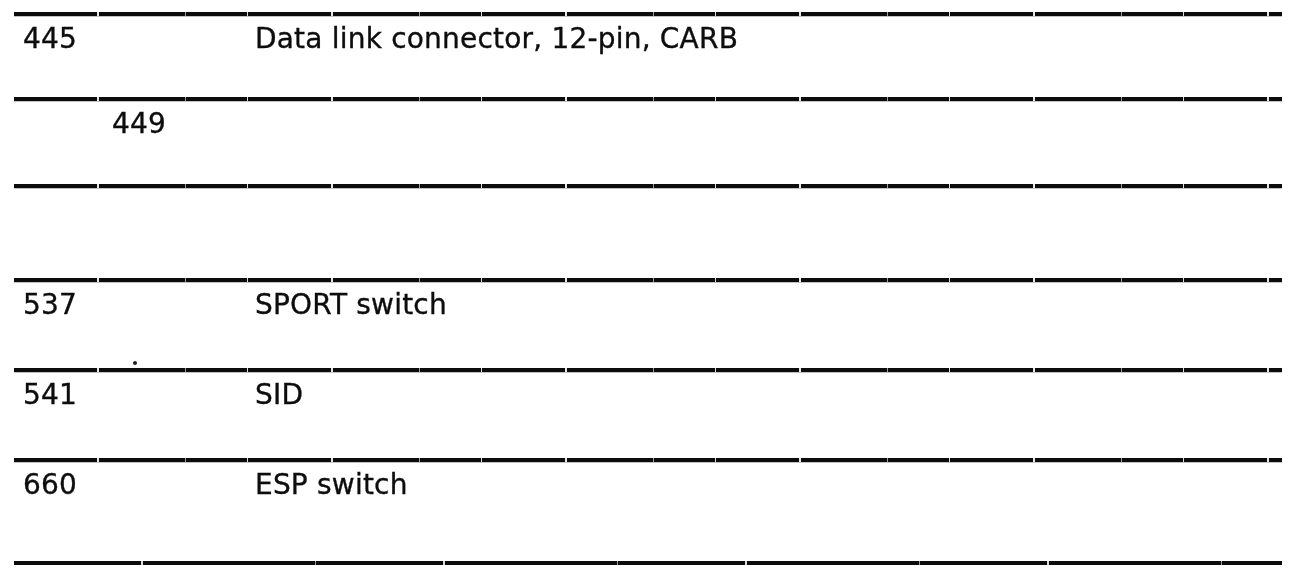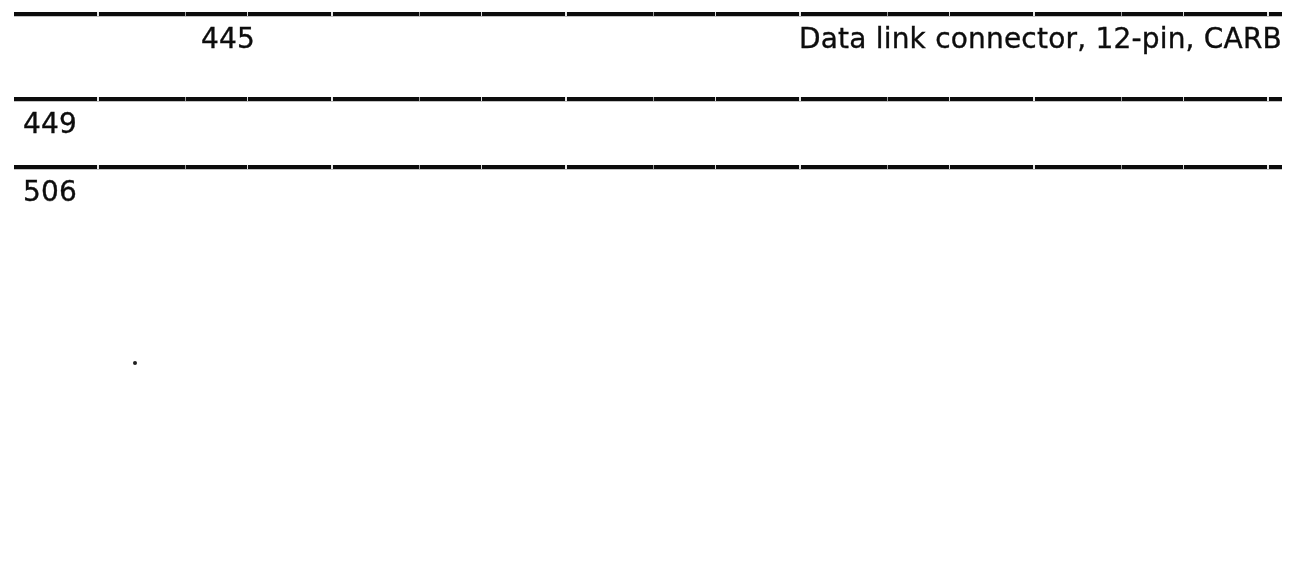--- a/index.html
+++ b/index.html
@@ -31,22 +31,22 @@
     display: flex;
     align-items: flex-start;
     border-top: 4px solid #0c0c0c;
     padding: 6px 0 0 9px;
     font-size: 28px;
     letter-spacing: 0.2px;
     
     box-shadow: inset 0 5px 0 -4px rgba(13,13,13,0.25);
   }
   
-  .row:nth-of-type(1) { height: 85px; text-align: right; }
-  .row:nth-of-type(2) { height: 68px; }
+  .row:nth-of-type(1) { height: 85px; }
+  .row:nth-of-type(2) { height: 87px; text-align: center; }
   .row:nth-of-type(3) { height: 94px; }
   .row:nth-of-type(4) { height: 90px; }
   .row:nth-of-type(5) { height: 90px; }
   .row:nth-of-type(6) { height: 107px; border-bottom: 4px solid #0c0c0c; }
   
   .row::before {
     content: "";
     position: absolute;
     left: 0; right: 0; top: -4px; height: 4px;
     pointer-events: none;
@@ -97,21 +97,32 @@
     <div class="row">
       <span class="code">445</span>
       <span class="desc">Data link connector, 12-pin, CARB</span>
     </div>
 
     <div class="row">
       <span class="code">449</span>
     </div>
 
     <div class="row">
-      <span class="code">506</span>
     </div>
 
+    <div class="row">
+      <span class="code">537</span>
+      <span class="desc">SPORT switch</span>
+    </div>
 
+    <div class="row">
+      <span class="code">541</span>
+      <span class="desc">SID</span>
+    </div>
 
+    <div class="row">
+      <span class="code">660</span>
+      <span class="desc">ESP switch</span>
+    </div>
 
     <div class="speck"></div>
   </div>
 </div>
 
 </body></html>

